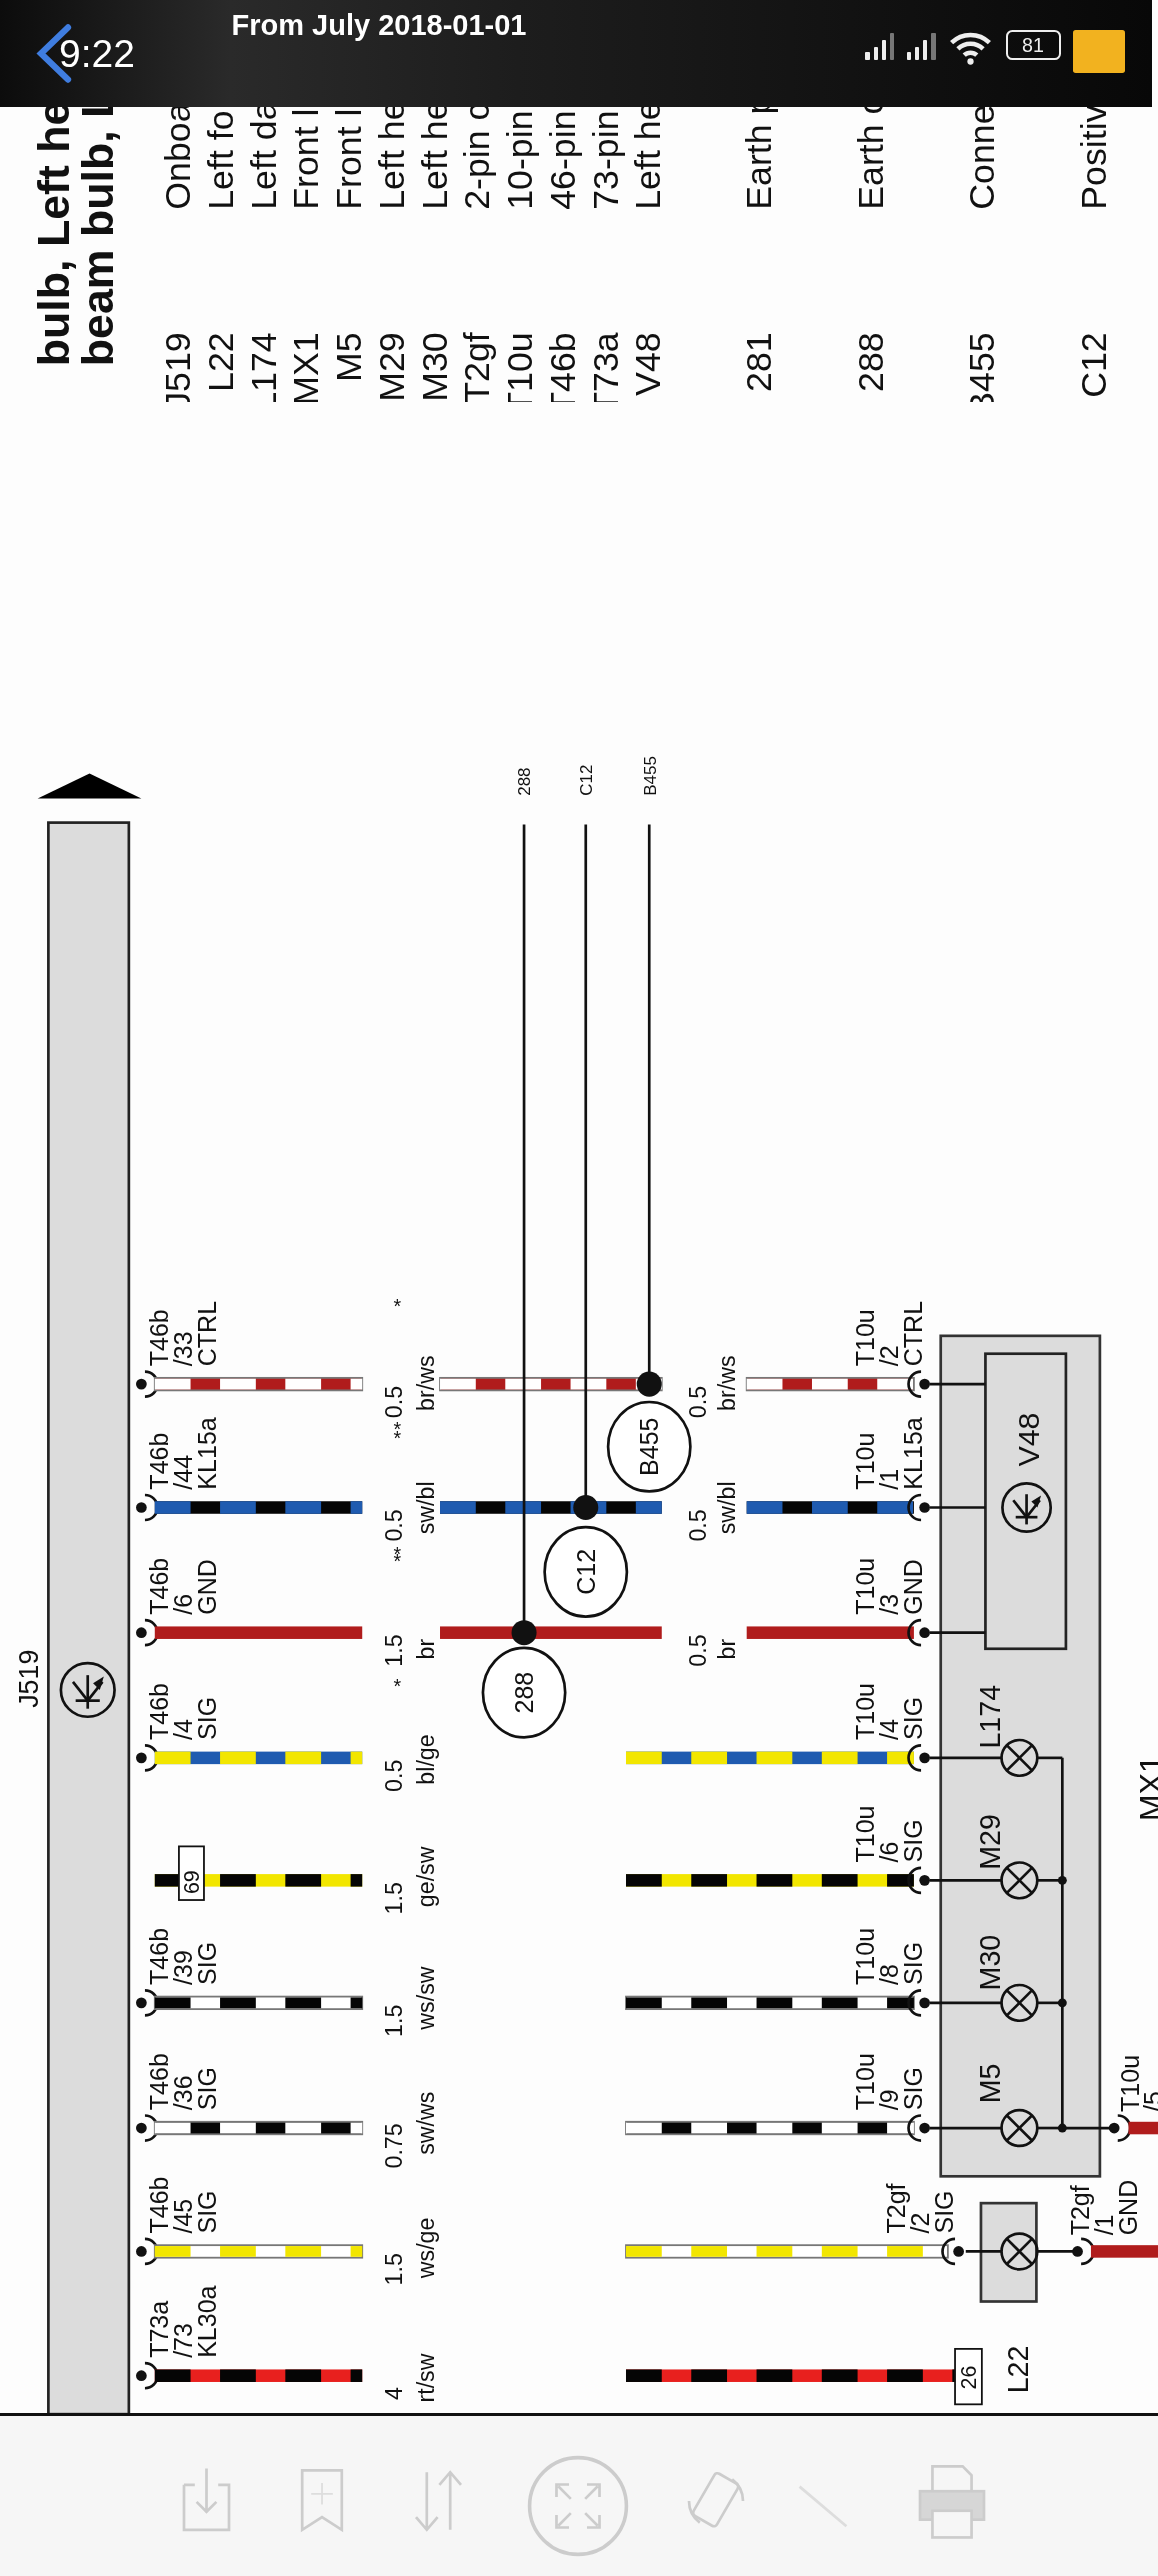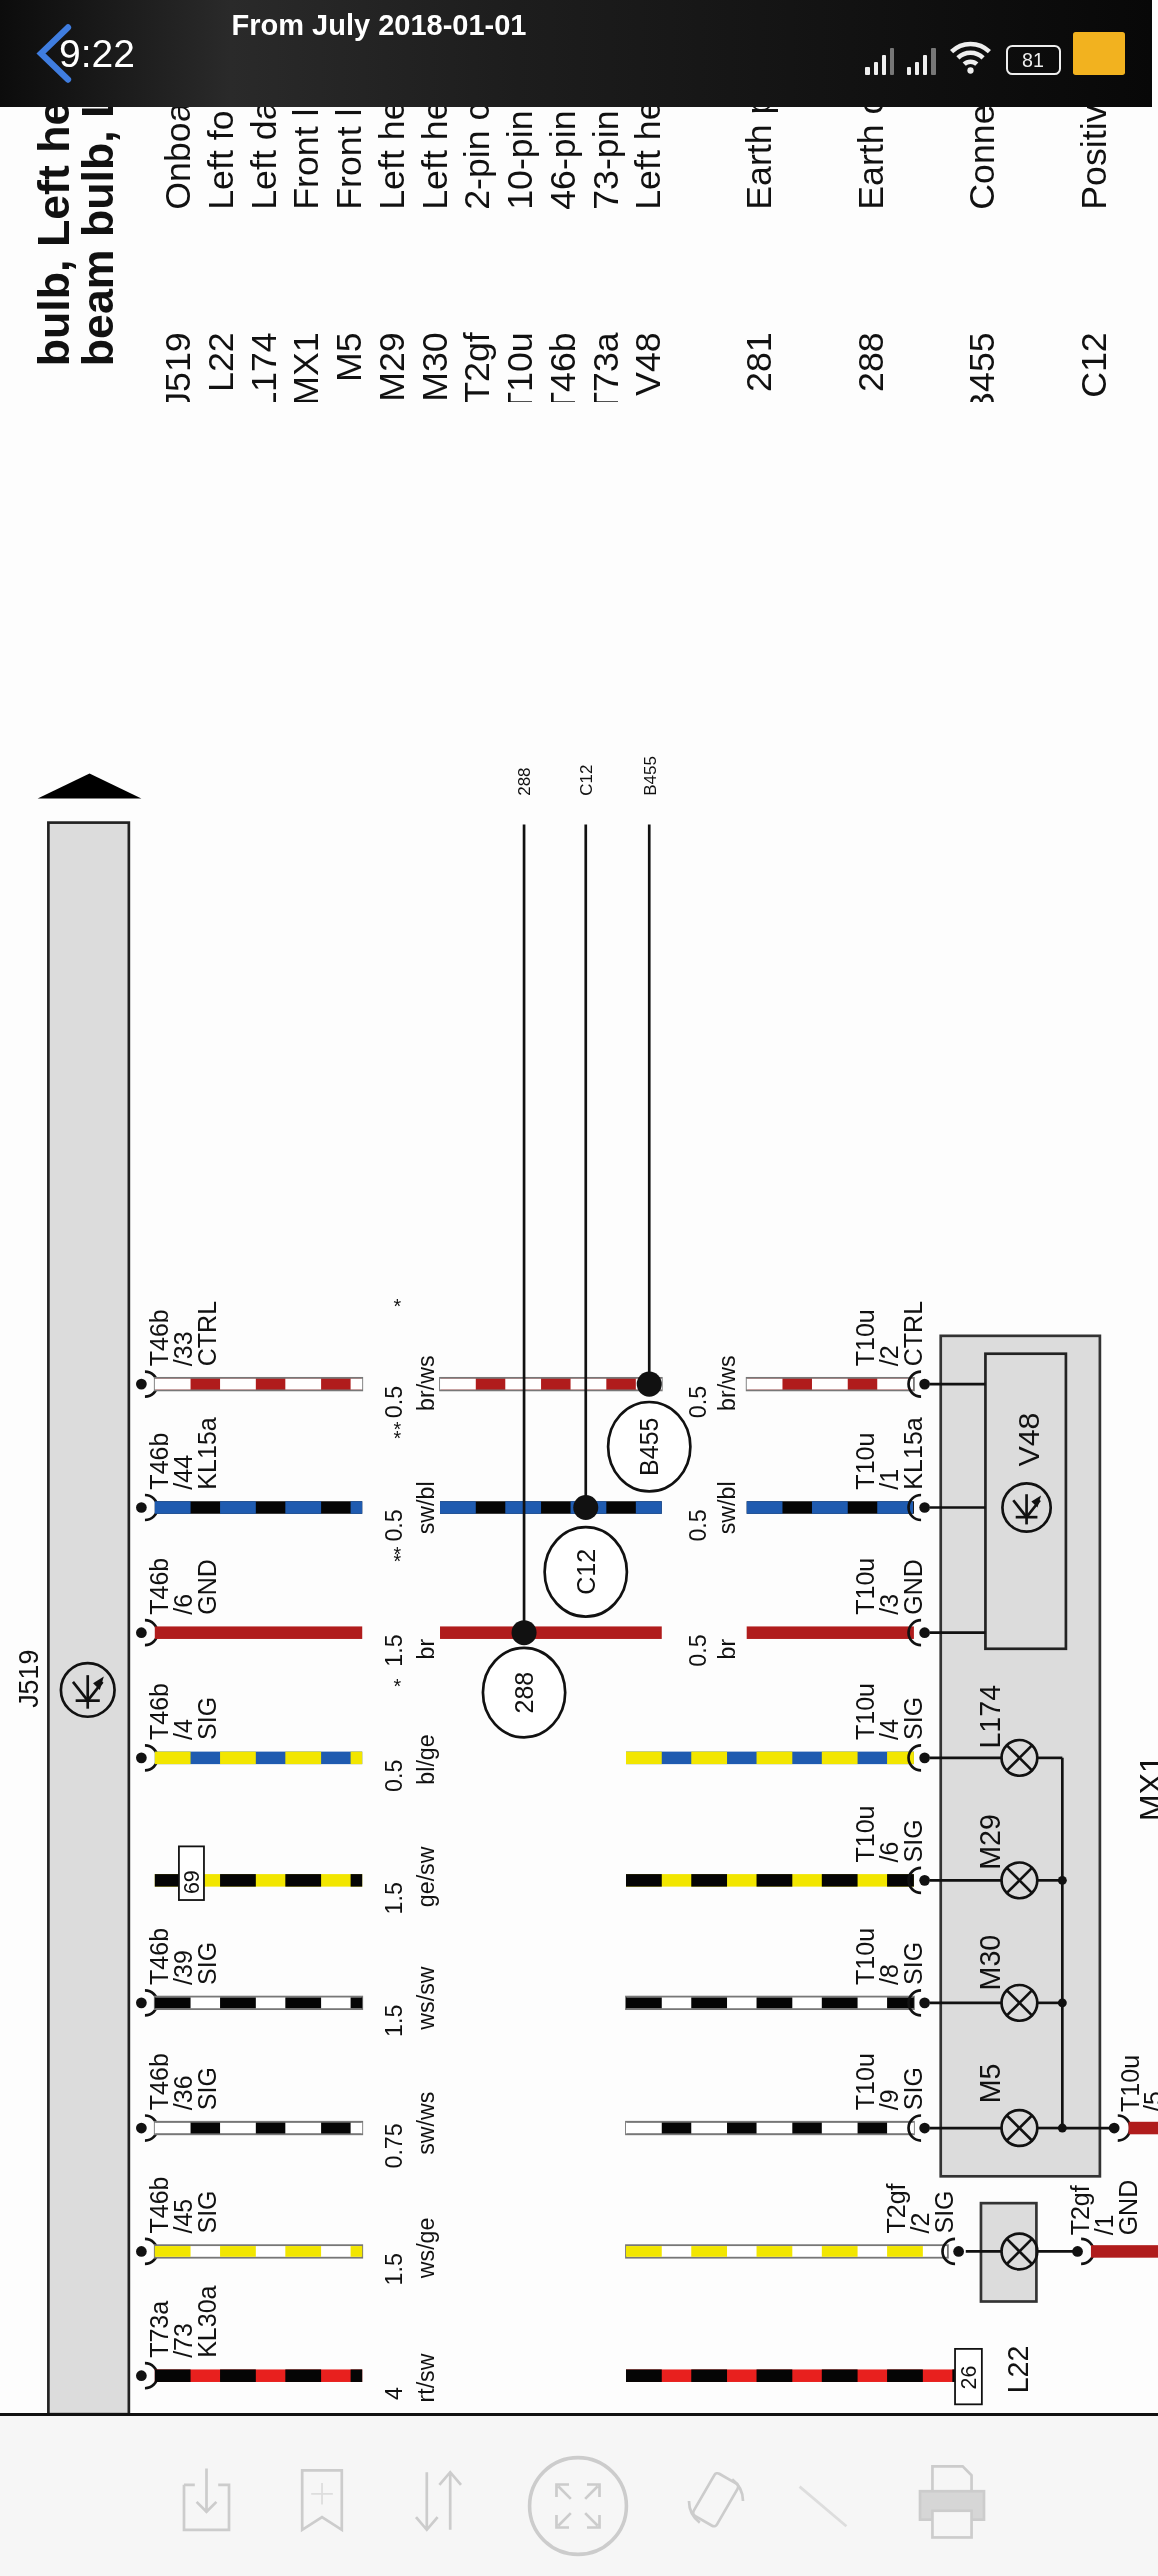--- a/index.html
+++ b/index.html
@@ -1,21 +1,21 @@
 <!DOCTYPE html>
 <html style="font-size:14.3px"><head>
 <meta charset="utf-8">
 <style>
   html,body{margin:0;padding:0;}
   body{width:1159px;height:2576px;position:relative;overflow:hidden;background:#fdfdfd;font-family:"Liberation Sans",sans-serif;}
   .topbar{position:absolute;left:0;top:0;width:1152px;height:107px;background:linear-gradient(90deg,#0c0c0c 0%,#2a2a2a 20%,#1d1d1d 45%,#080808 100%);}
   .topbar .back{position:absolute;left:32px;top:21.5px;width:45px;height:63px;}
   .topbar .time{position:absolute;left:59px;top:32px;color:#fff;font-size:39px;}
   .topbar .title{position:absolute;left:0;width:758px;top:9px;text-align:center;color:#fff;font-size:29px;font-weight:bold;}
-  .status{position:absolute;right:27px;top:30px;height:45px;display:flex;align-items:flex-end;gap:12.5px;}
+  .status{position:absolute;right:27px;top:30px;height:45px;display:flex;align-items:flex-start;gap:12.5px;}
   .sig{display:flex;align-items:flex-end;gap:3.6px;height:30px;}
   .sig span{display:block;width:4.5px;background:#eee;border-radius:0.9px;}
   .sig span.dim{background:#777;}
   .battery{position:relative;width:55px;height:30px;border:2.7px solid #eee;border-radius:6.3px;box-sizing:border-box;display:flex;align-items:center;justify-content:center;color:#eee;font-size:19.7px;}
   .folder{width:52px;height:43px;background:#f2b21f;border-radius:2.7px;}
   .legend{position:absolute;left:0;top:107px;width:1159px;height:295px;overflow:hidden;}
   .diagram{position:absolute;left:0;top:0;}
   .toolbar{position:absolute;left:0;top:2413px;width:1159px;height:163px;background:#f6f6f6;border-top:3.6px solid #111;box-sizing:border-box;}
   .toolbar .tb-inner{position:absolute;left:0;top:0;width:100%;height:100%;}
   .tool{position:absolute;top:49px;width:72px;height:72px;display:flex;align-items:center;justify-content:center;color:#ccc;}

